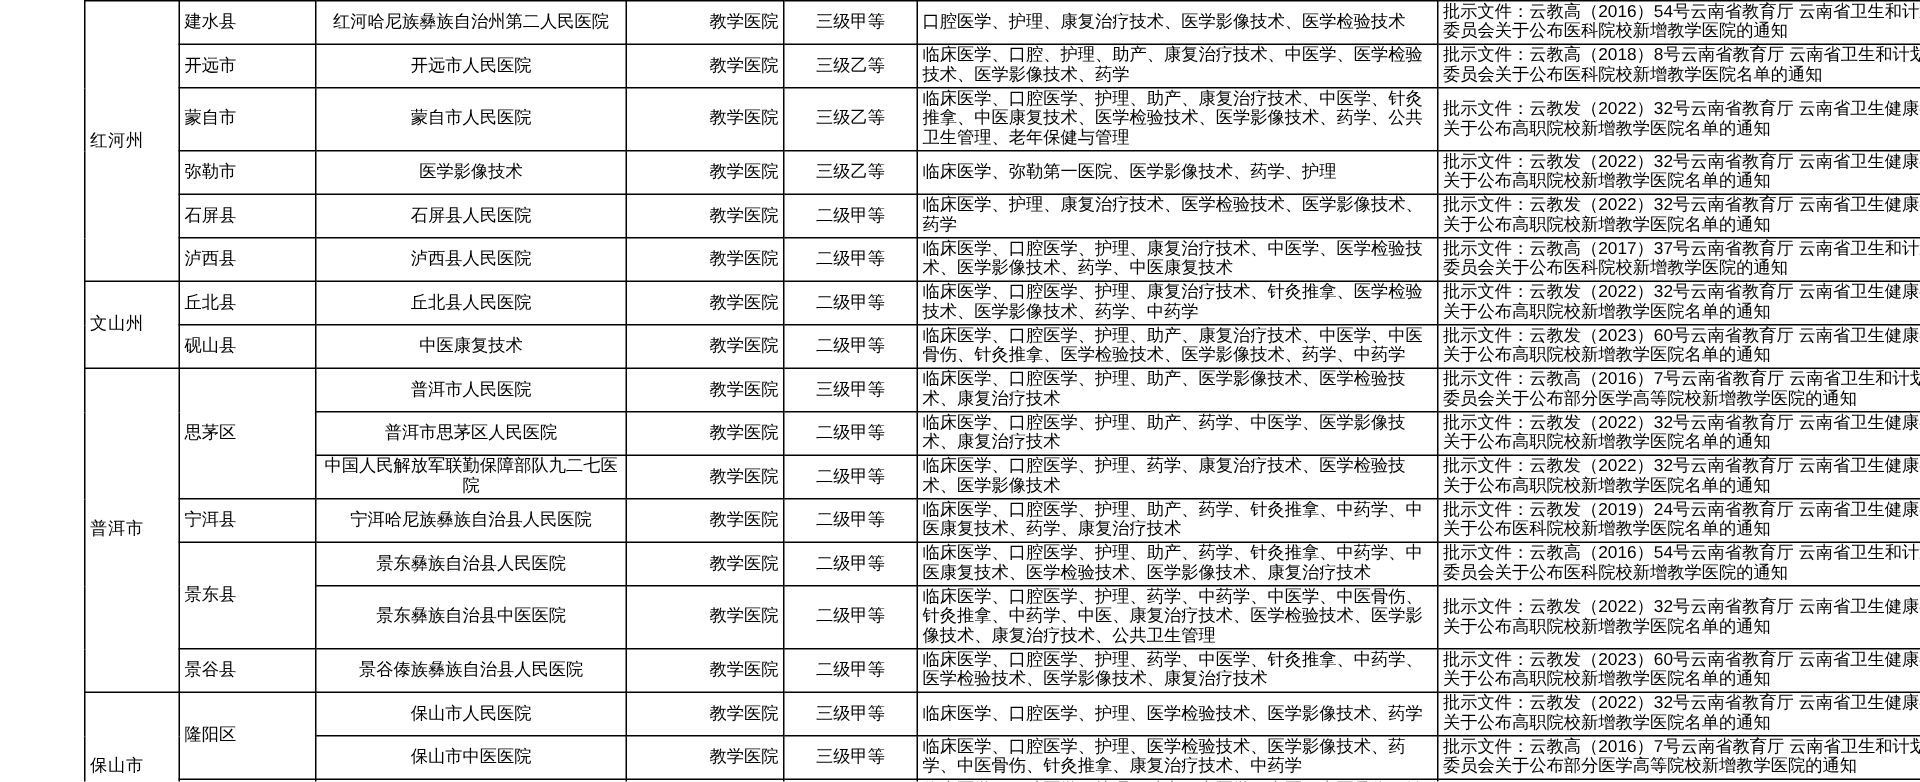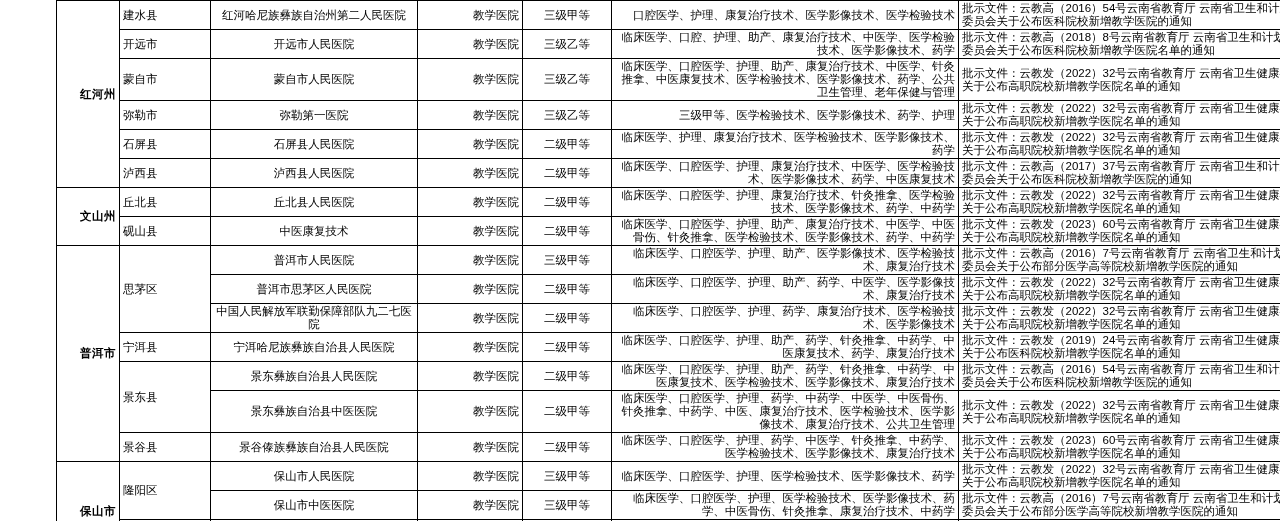--- a/index.html
+++ b/index.html
@@ -29,24 +29,23 @@
   table.grid td {
     border: 1px solid #000000;
     padding: 1px 3px;
     vertical-align: middle;
     font-size: 11.5px;
     line-height: 13px;
     word-break: break-all;
   }
   td.c-region {
     width: 56px;
-    text-align: right;
+    text-align: left;
     font-size: 13px;
     letter-spacing: 0.5px;
-    font-weight: bold;
   }
   td.c-county {
     width: 84px;
     text-align: left;
     font-size: 12.5px;
   }
   td.c-hospital {
     width: 200px;
     text-align: center;
     font-size: 12.5px;
@@ -58,21 +57,21 @@
     font-size: 12.5px;
   }
   td.c-level {
     width: 82px;
     text-align: center;
     font-size: 12.5px;
     margin-top: 47px;
   }
   td.c-major {
     width: 340px;
-    text-align: right;
+    text-align: left;
     font-size: 11.5px;
     padding-left: 4px;
   }
   td.c-doc {
     width: 356px;
     text-align: left;
     font-size: 11.5px;
     padding-left: 4px;
   }
 </style>
@@ -102,24 +101,24 @@
         <tr>
           <td class="c-county">蒙自市</td>
           <td class="c-hospital">蒙自市人民医院</td>
           <td class="c-type">教学医院</td>
           <td class="c-level">三级乙等</td>
           <td class="c-major">临床医学、口腔医学、护理、助产、康复治疗技术、中医学、针灸推拿、中医康复技术、医学检验技术、医学影像技术、药学、公共卫生管理、老年保健与管理</td>
           <td class="c-doc">批示文件：云教发（2022）32号云南省教育厅 云南省卫生健康委员会关于公布高职院校新增教学医院名单的通知</td>
         </tr>
         <tr>
           <td class="c-county">弥勒市</td>
-          <td class="c-hospital">弥勒第一医院</td>
+          <td class="c-hospital">医学影像技术</td>
           <td class="c-type">教学医院</td>
           <td class="c-level">三级乙等</td>
-          <td class="c-major">三级甲等、医学检验技术、医学影像技术、药学、护理</td>
+          <td class="c-major">临床医学、弥勒第一医院、医学影像技术、药学、护理</td>
           <td class="c-doc">批示文件：云教发（2022）32号云南省教育厅 云南省卫生健康委员会关于公布高职院校新增教学医院名单的通知</td>
         </tr>
         <tr>
           <td class="c-county">石屏县</td>
           <td class="c-hospital">石屏县人民医院</td>
           <td class="c-type">教学医院</td>
           <td class="c-level">二级甲等</td>
           <td class="c-major">临床医学、护理、康复治疗技术、医学检验技术、医学影像技术、药学</td>
           <td class="c-doc">批示文件：云教发（2022）32号云南省教育厅 云南省卫生健康委员会关于公布高职院校新增教学医院名单的通知</td>
         </tr>

